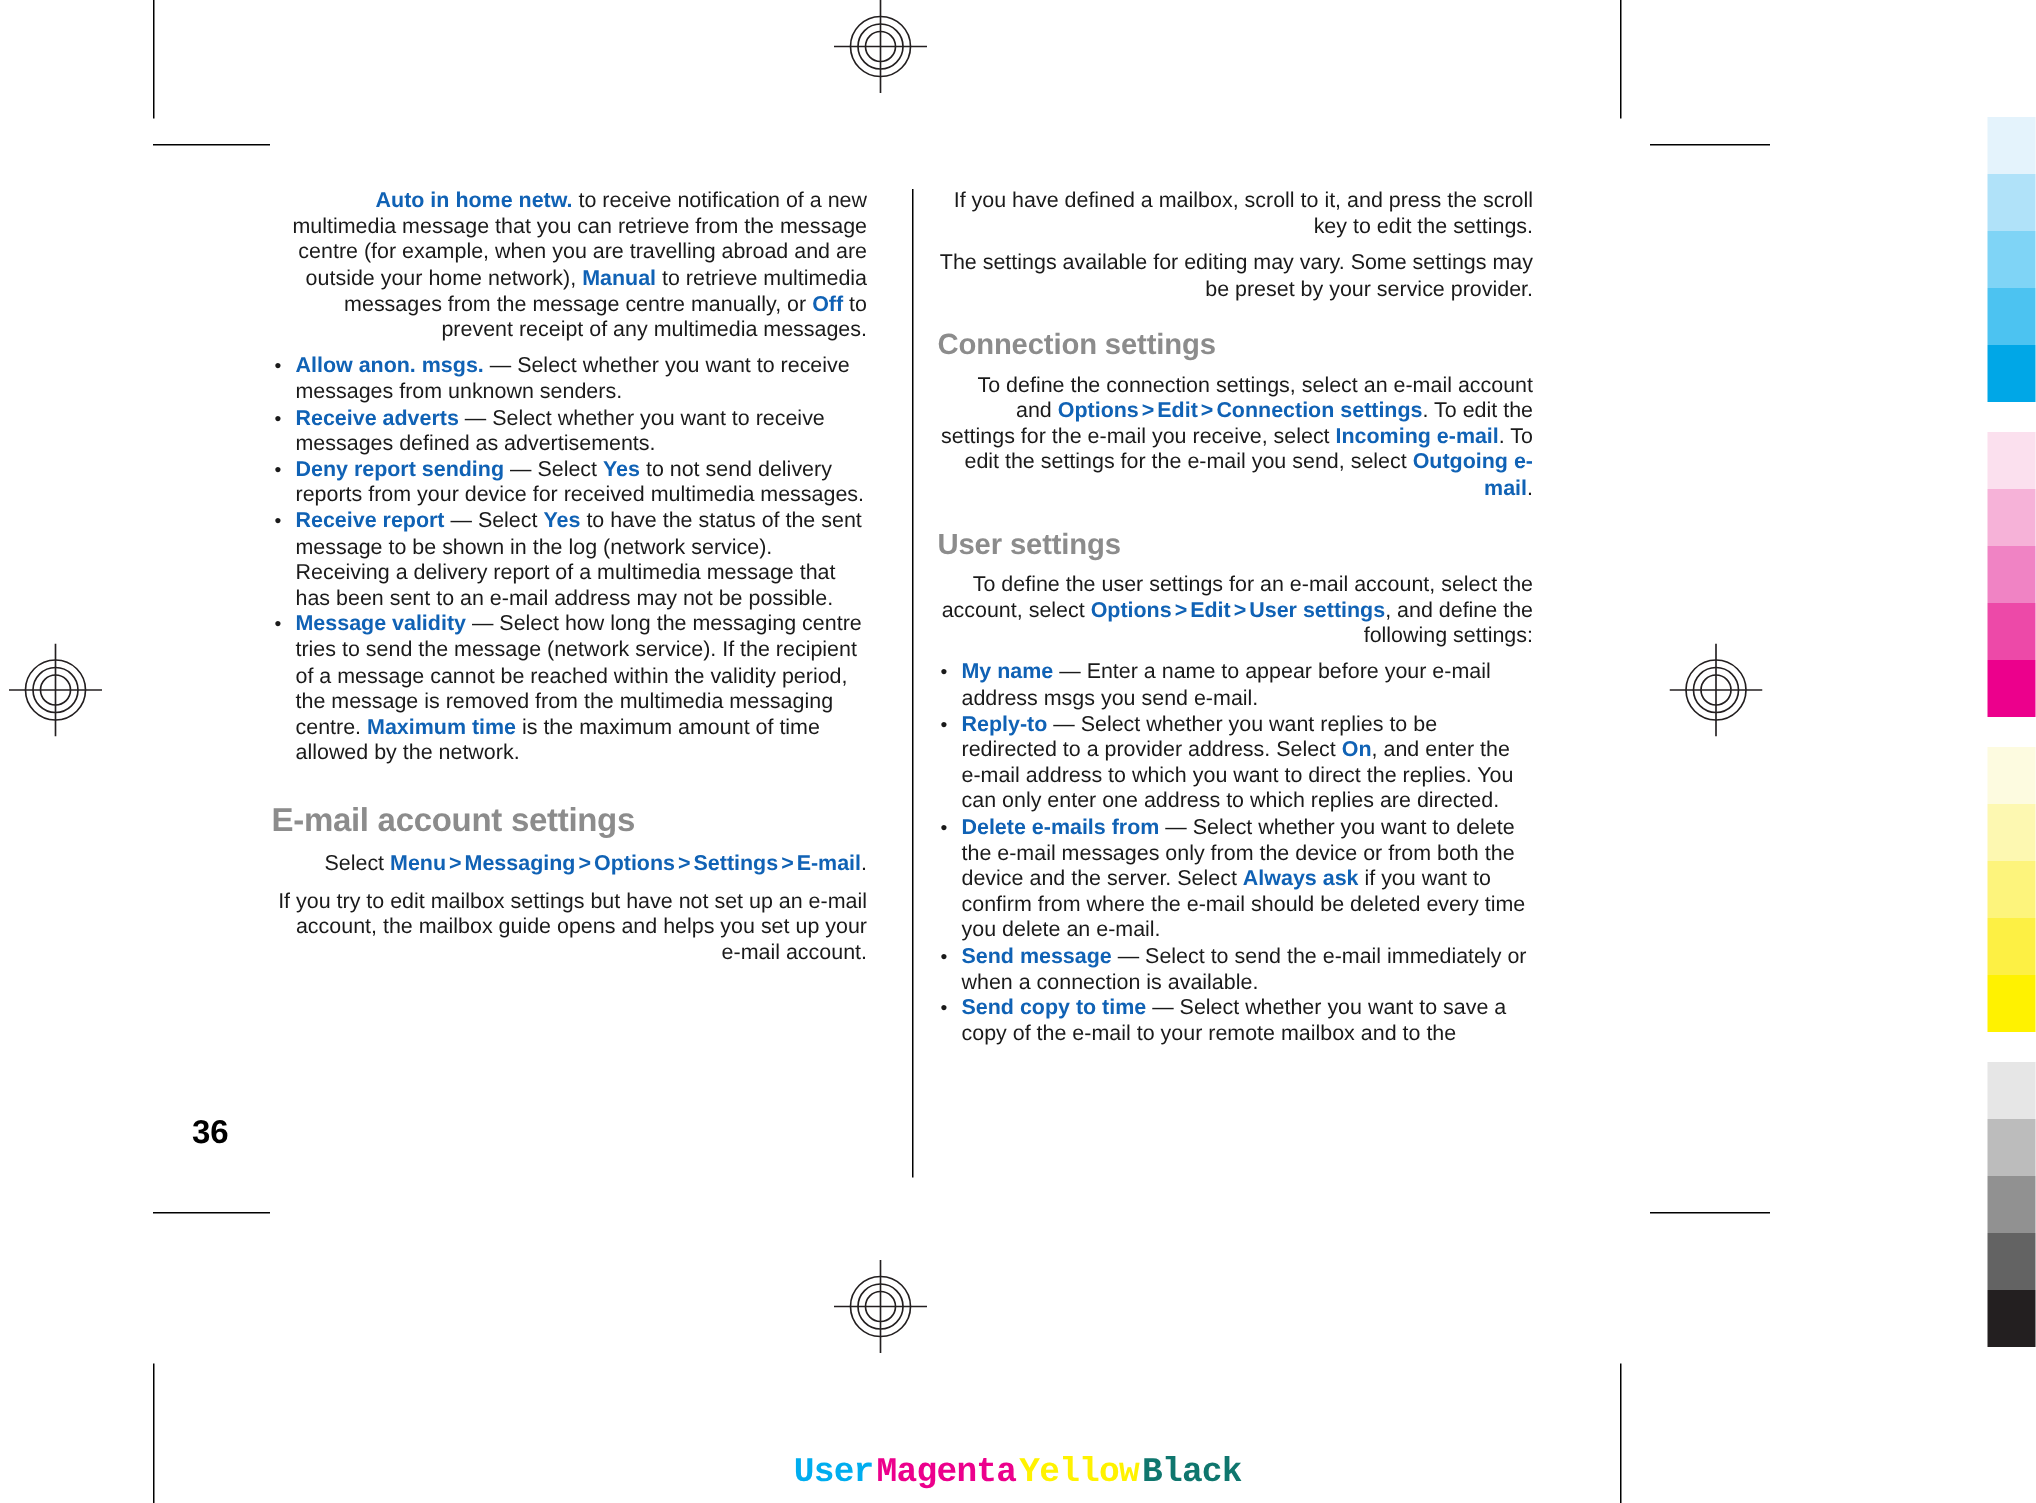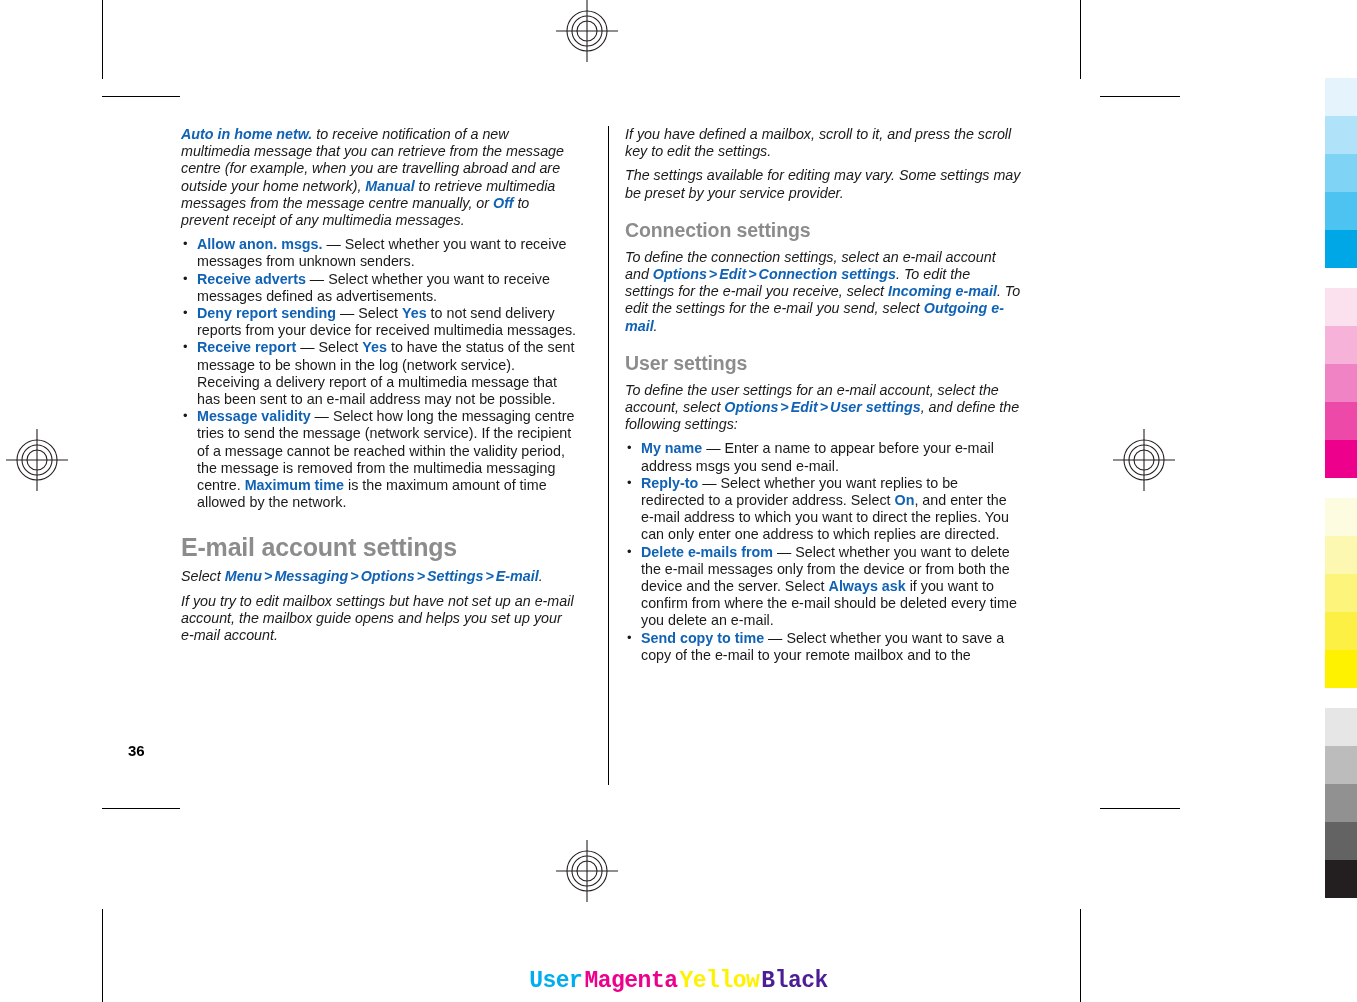--- a/index.html
+++ b/index.html
@@ -41,21 +41,21 @@
     position: absolute;
     left: 0; top: 0;
     width: 1357px;
     height: 1002px;
   }
 
   .folio {
     position: absolute;
     left: 128px;
     top: 742px;
-    font-size: 15px;
+    font-size: 22px;
     font-weight: bold;
     color: #000;
     letter-spacing: 0px;
   }
 
   .column {
     position: absolute;
     top: 126px;
     width: 397px;
     color: #1a1a1a;
@@ -69,27 +69,26 @@
     position: absolute;
     left: 608px;
     top: 126px;
     width: 1px;
     height: 659px;
     background: #000;
   }
 
   p.body {
     margin: 0 0 7px 0;
-    text-align: left;
-    font-style: italic;
+    text-align: right;
   }
 
   h2.sect {
     margin: 22px 0 7px 0;
-    font-size: 25px;
+    font-size: 22px;
     line-height: 28px;
     font-weight: bold;
     color: #8c8c8c;
     letter-spacing: -0.2px;
   }
   h3.sub {
     margin: 17px 0 8px 0;
     font-size: 19.5px;
     line-height: 22px;
     font-weight: bold;
@@ -286,20 +285,23 @@
       </li>
 
       <li>
         <b class="ui" style="color: rgb(16, 98, 181);">Reply-to</b><span> — Select whether you want replies to be redirected to a provider address. Select </span><b class="ui" style="color: rgb(16, 98, 181);">On</b><span>, and enter the e-mail address to which you want to direct the replies. You can only enter one address to which replies are directed.</span>
       </li>
 
       <li>
         <b class="ui" style="color: rgb(16, 98, 181);">Delete e-mails from</b><span> — Select whether you want to delete the e-mail messages only from the device or from both the device and the server. Select </span><b class="ui" style="color: rgb(16, 98, 181);">Always ask</b><span> if you want to confirm from where the e-mail should be deleted every time you delete an e-mail.</span>
       </li>
 
+      <li>
+        <b class="ui" style="color: rgb(16, 98, 181);">Send message</b><span> — Select to send the e-mail immediately or when a connection is available.</span>
+      </li>
 
       <li>
         <b class="ui" style="color: rgb(16, 98, 181);">Send copy to time</b><span> — Select whether you want to save a copy of the e-mail to your remote mailbox and to the</span>
       </li>
 
     </ul>
 
   </div>
 
   <div class="colorbar">
@@ -323,16 +325,16 @@
     <div class="swatch" style="top: 650px; height: 38px; background: rgb(255, 242, 0);"></div>
 
     <div class="swatch" style="top: 708px; height: 38px; background: rgb(230, 230, 230);"></div>
     <div class="swatch" style="top: 746px; height: 38px; background: rgb(188, 188, 188);"></div>
     <div class="swatch" style="top: 784px; height: 38px; background: rgb(145, 145, 145);"></div>
     <div class="swatch" style="top: 822px; height: 38px; background: rgb(99, 99, 99);"></div>
     <div class="swatch" style="top: 860px; height: 38px; background: rgb(35, 31, 32);"></div>
   </div>
 
   <div class="cmyk-legend">
-    <span style="color: rgb(0, 173, 239);">User</span><span style="color: rgb(236, 0, 140);">Magenta</span><span style="color: rgb(255, 242, 0);">Yellow</span><span style="color: #4c1d95; margin-top: 11px;">Black</span>
+    <span style="color: rgb(0, 173, 239);">User</span><span style="color: rgb(236, 0, 140);">Magenta</span><span style="color: rgb(255, 242, 0);">Yellow</span><span style="color: #0f766e; margin-top: 11px;">Black</span>
   </div>
 
 </div>
 
 </body></html>

